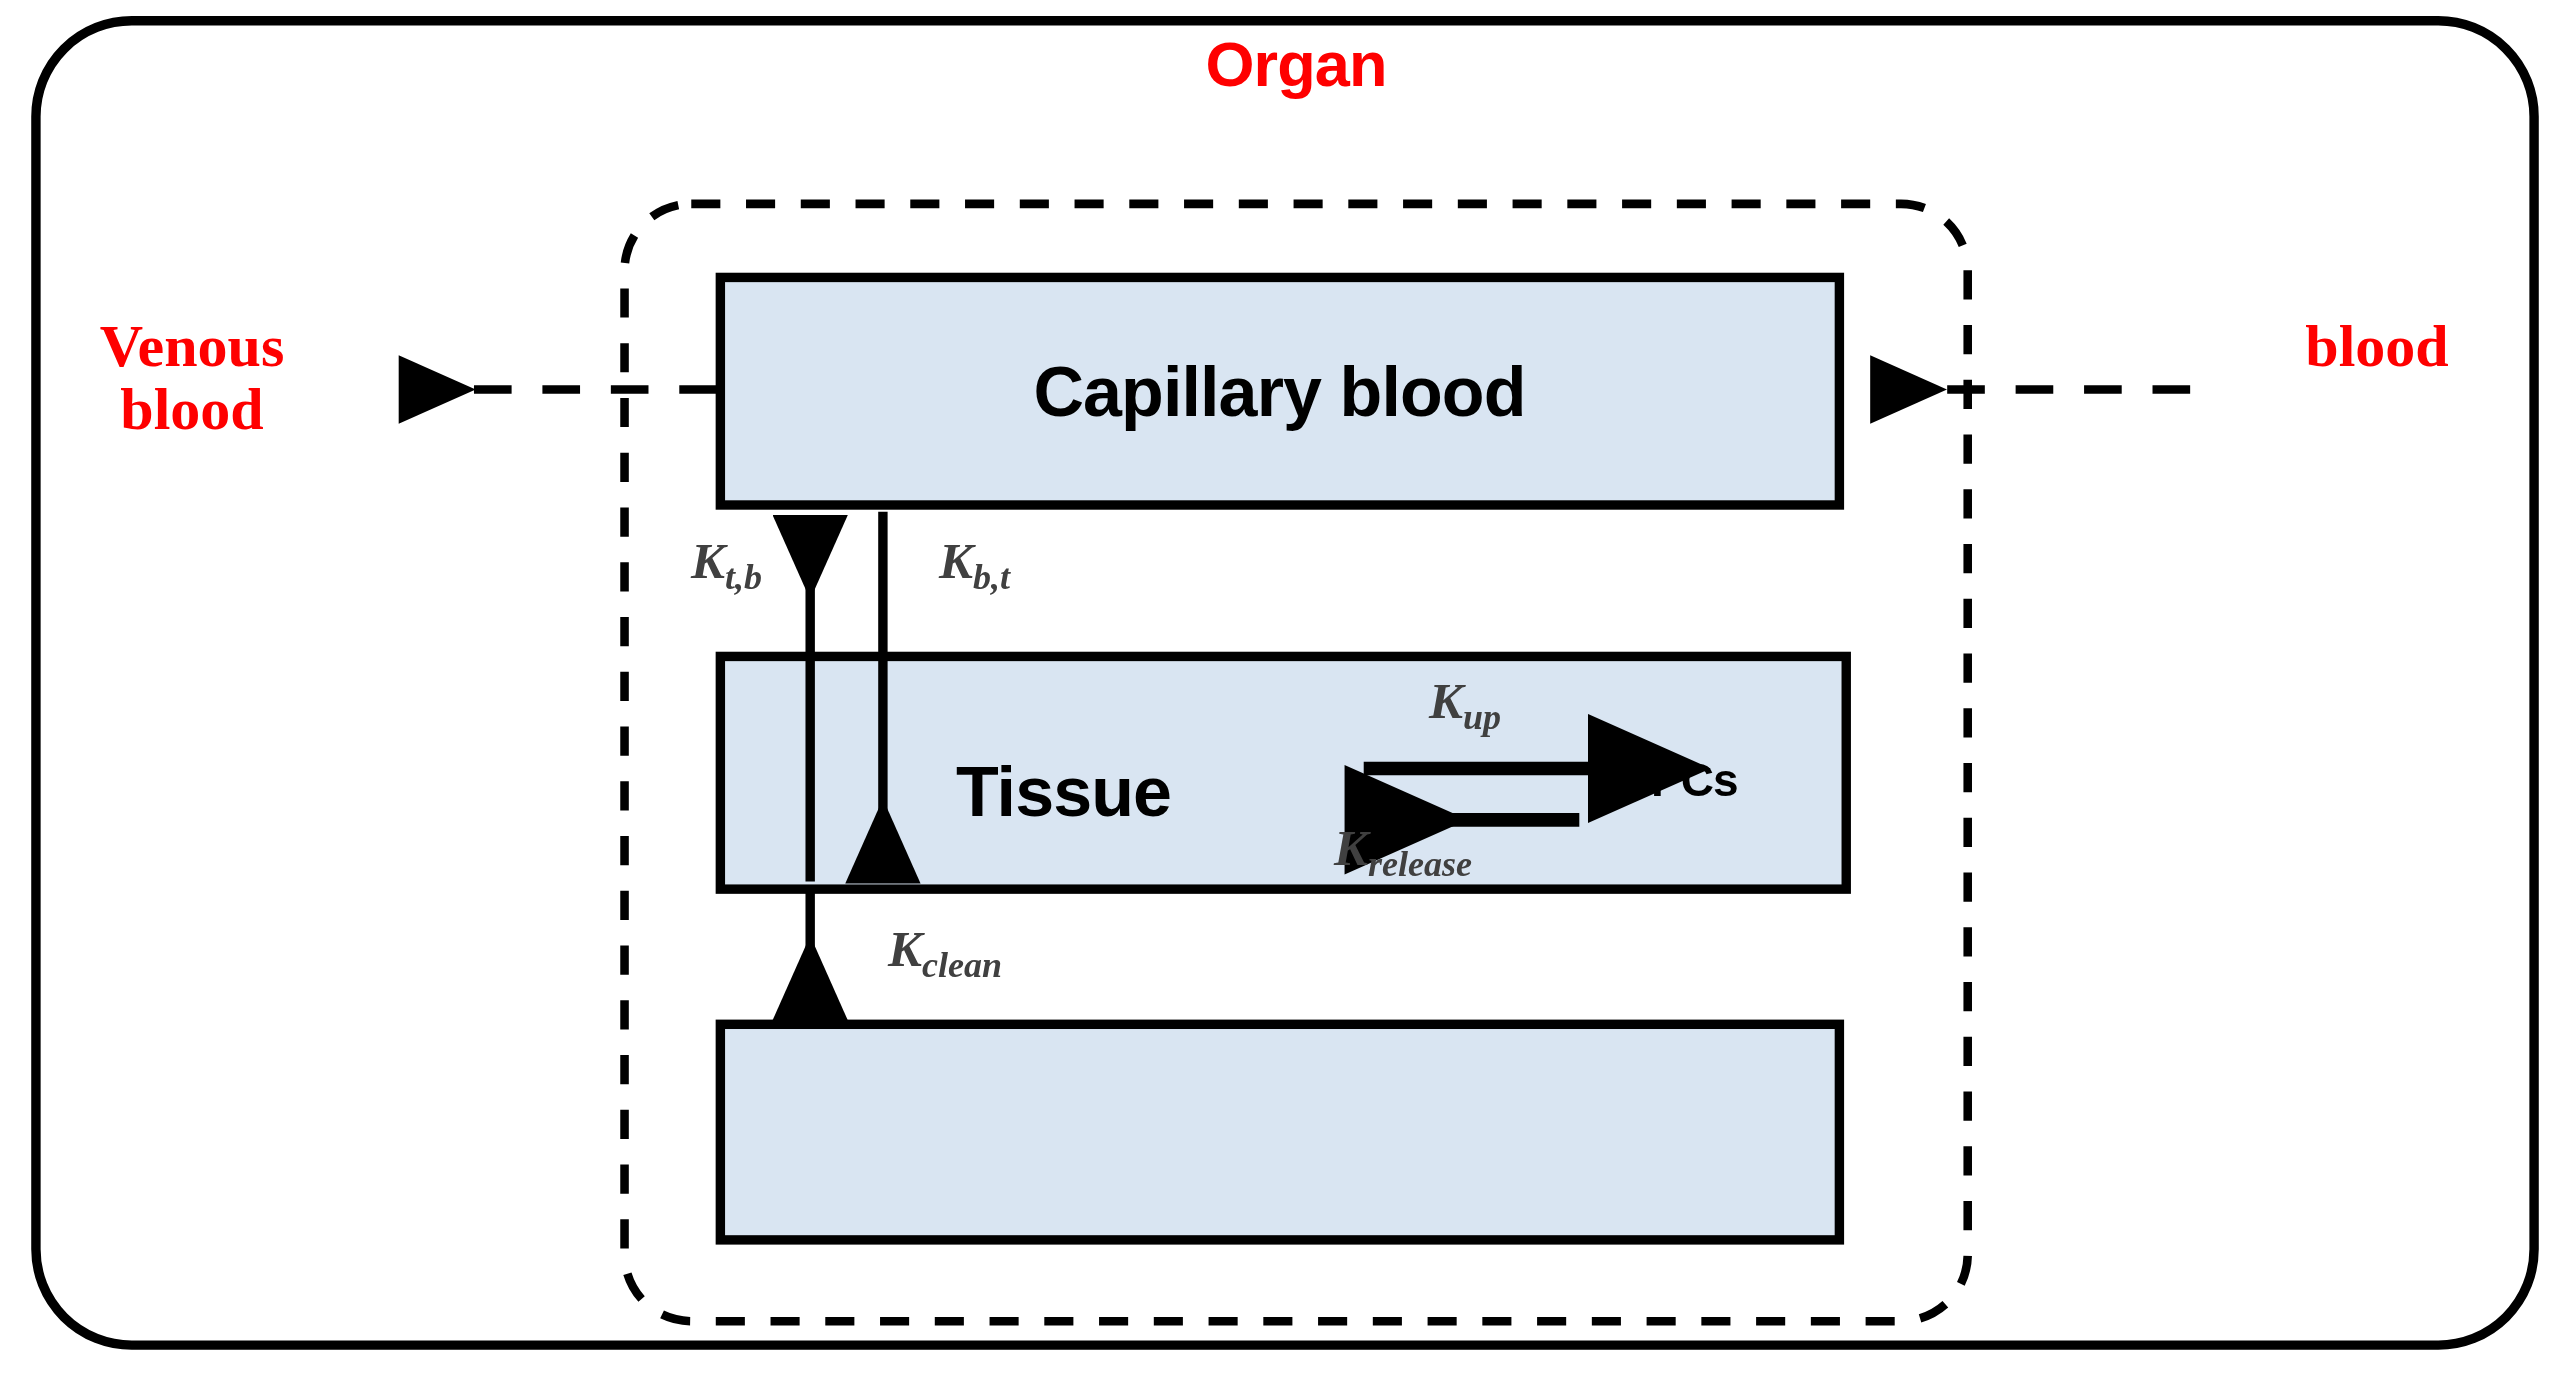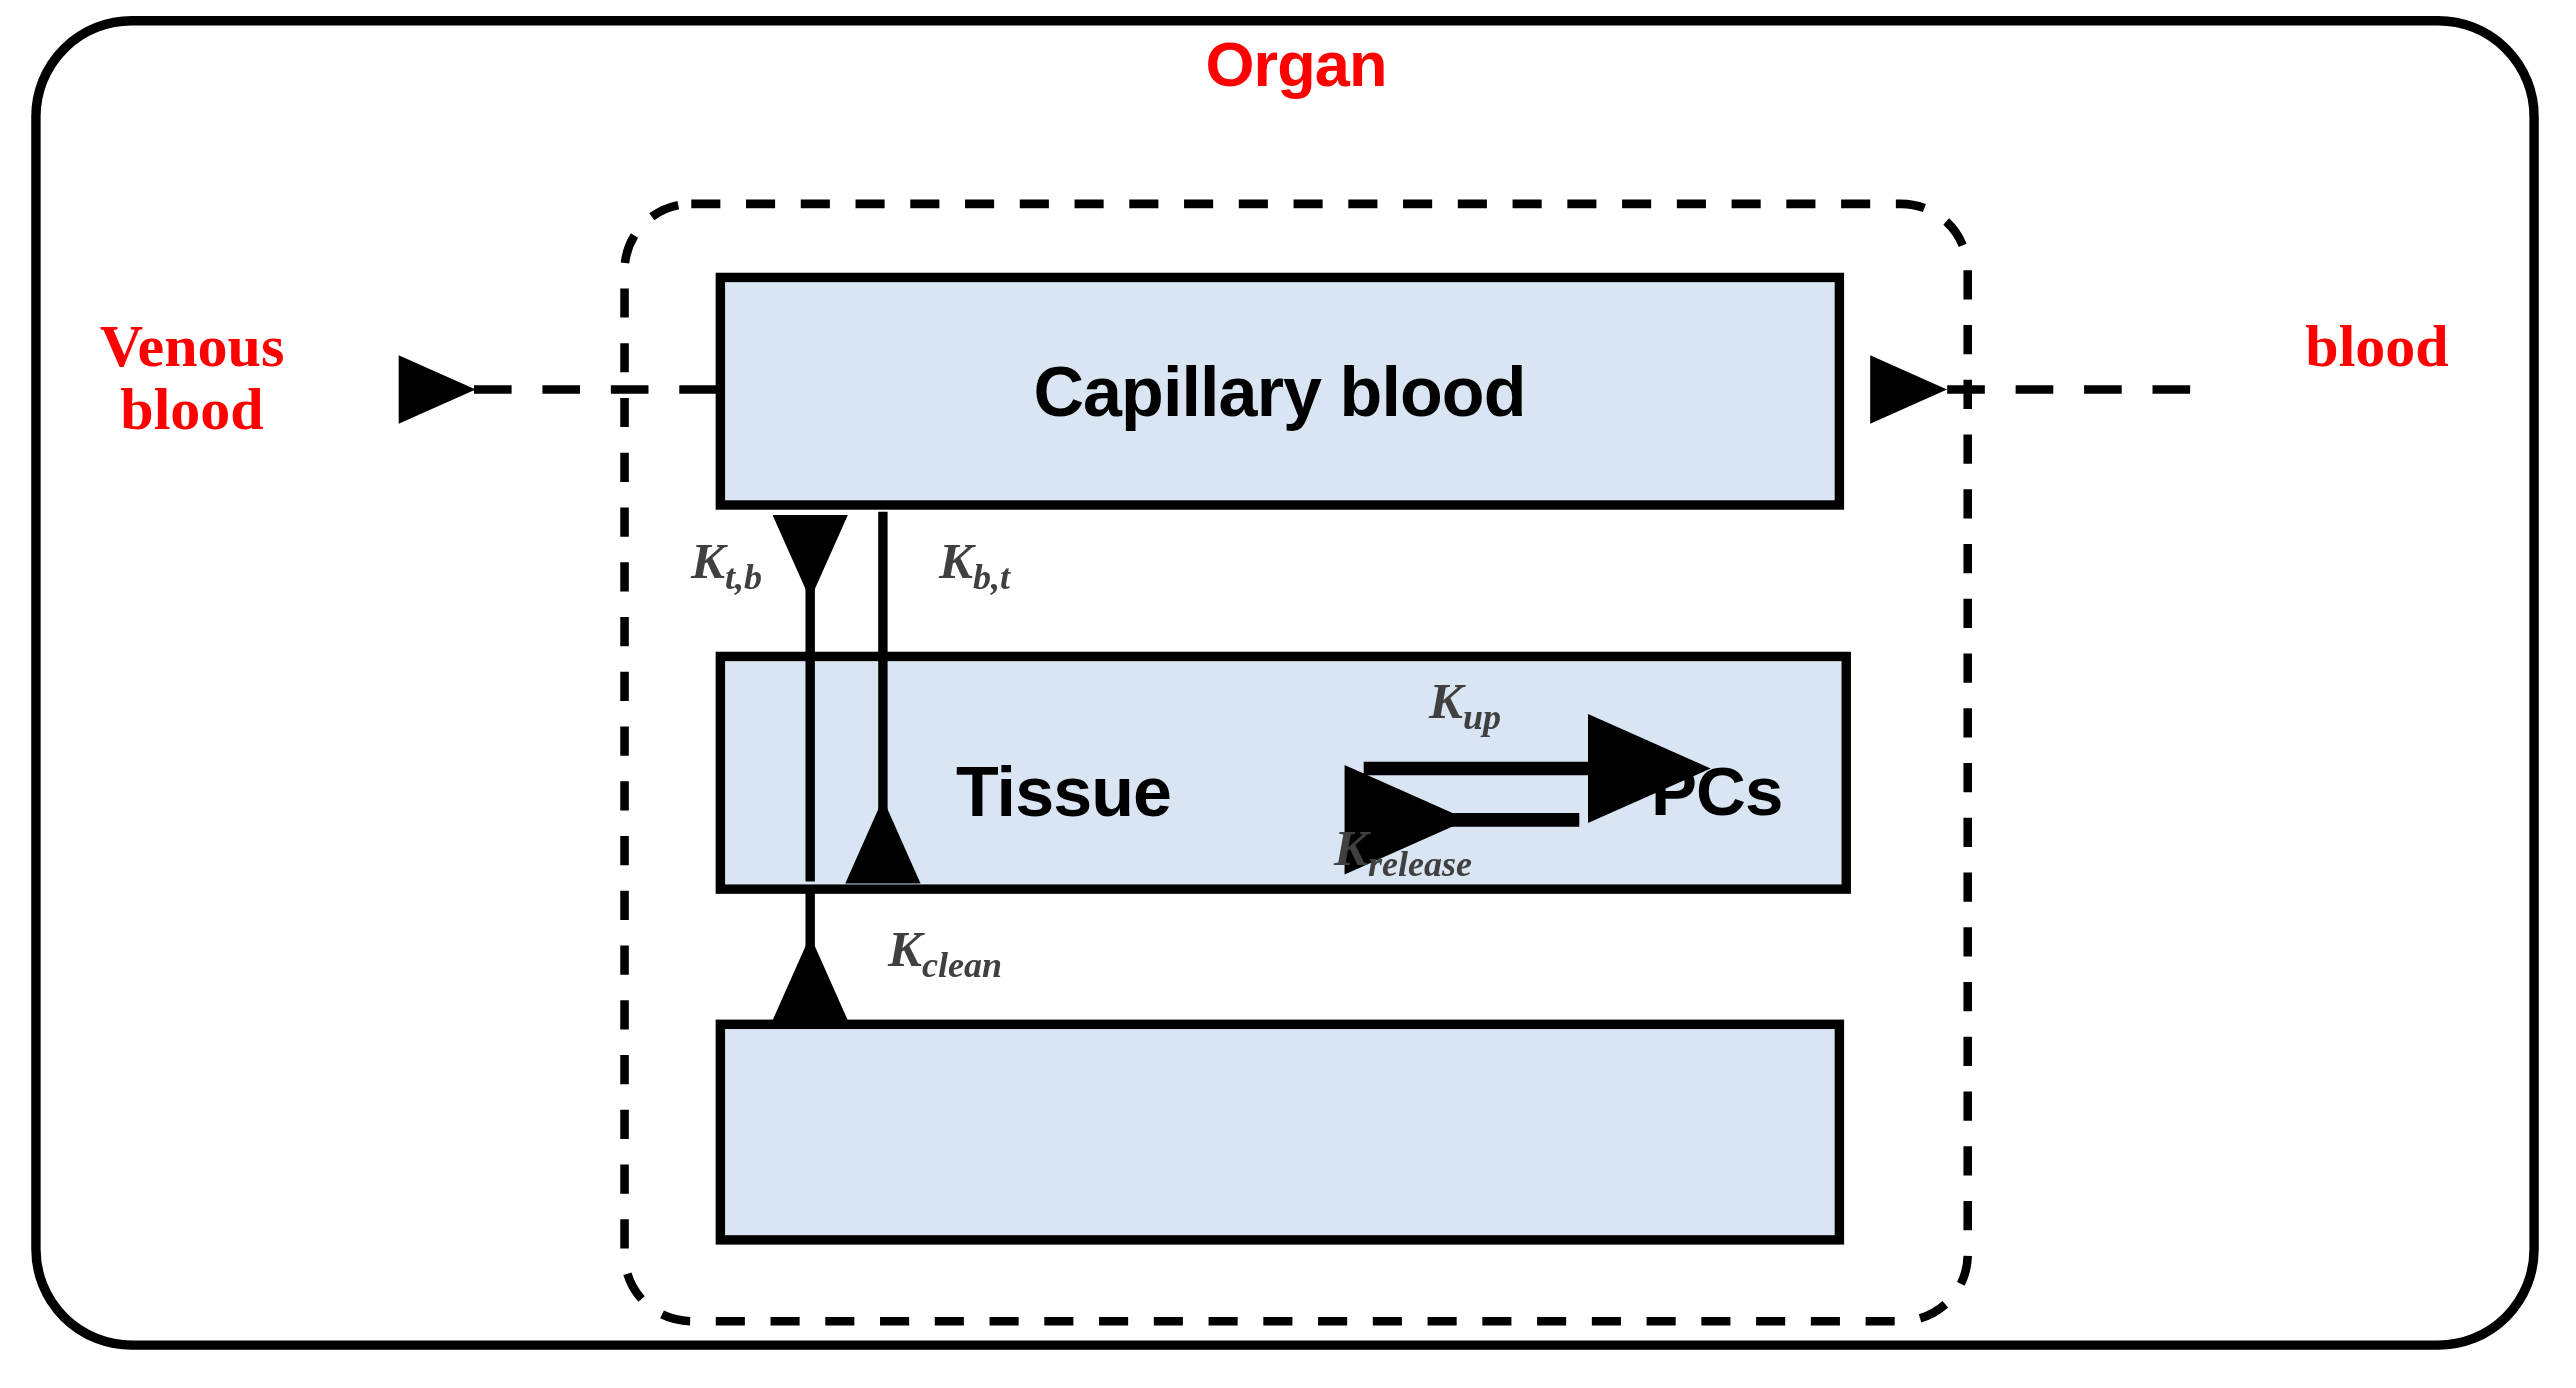--- a/index.html
+++ b/index.html
@@ -74,21 +74,21 @@
   }
   #tissue-label {
     left: 956px;
     top: 757px;
     font-size: 70px;
     color: #000000;
   }
   #pcs-label {
     left: 1651px;
     top: 757px;
-    font-size: 69px;
+    font-size: 46px;
     color: #000000;
   }
   #excretion-label {
     left: 719px;
     top: 1089px;
     width: 1121px;
     text-align: center;
     font-size: 70px;
     color: #2170b8;
   }

